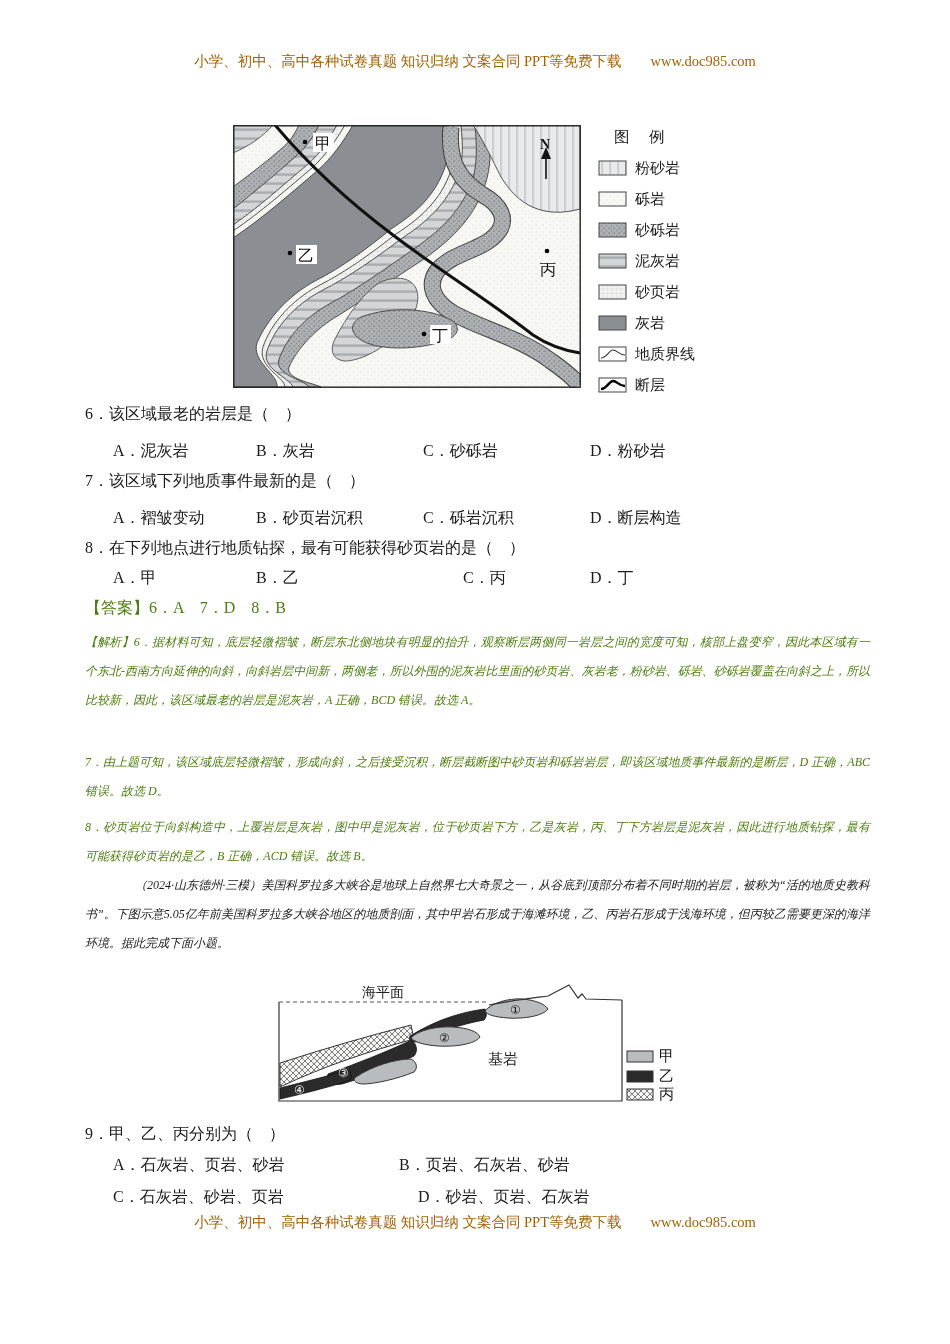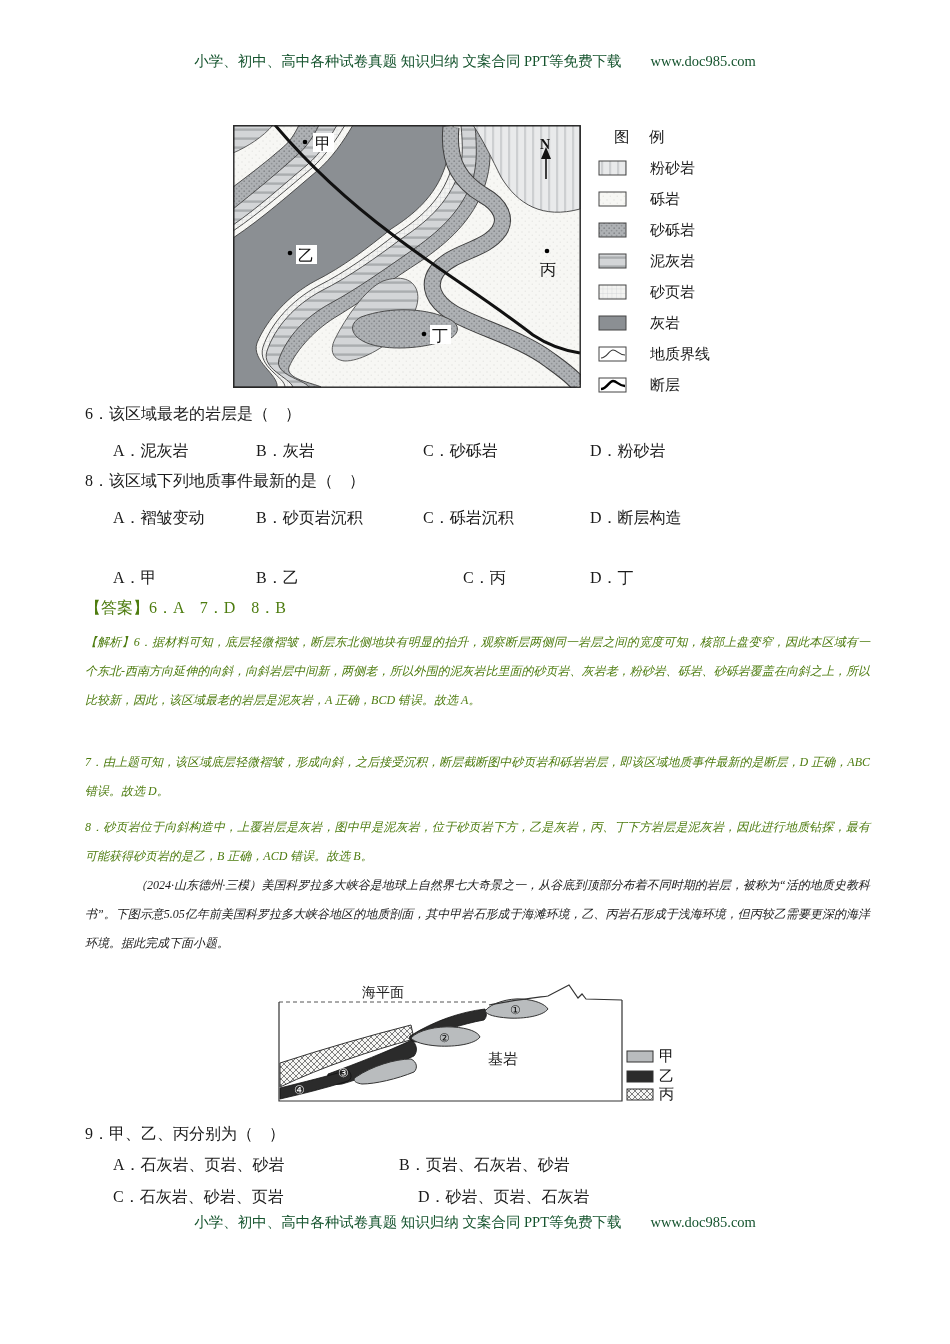--- a/index.html
+++ b/index.html
@@ -2,29 +2,29 @@
 <html><head>
 <meta charset="utf-8">
 <style>
   html,body{margin:0;padding:0;background:#888;}
   .page{
     position:relative;width:950px;height:1344px;background:#ffffff;
     font-family:"Liberation Serif","DejaVu Serif",serif;color:#1a1a1a;
     margin:0 auto;overflow:hidden;
   }
   .abs{position:absolute;}
-  .center-line{width:100%;text-align:center;font-size:14.5px;color:#14532d;}
+  .center-line{width:100%;text-align:center;font-size:14.5px;color:#a16207;}
   .stem{font-size:16px;white-space:nowrap;}
   .opt{font-size:16px;white-space:nowrap;}
   .red{color:#4d7c0f;}
   .para{width:785px;font-size:12px;line-height:29px;text-align:justify;font-style:italic;}
   .indent{text-indent:50px;}
   .lg{width:120px;font-size:15px;}
   .lg-title{height:26px;font-size:15.5px;letter-spacing:2px;padding-left:16px;}
-  .lg-row{height:31px;display:flex;align-items:center;gap:22px;}
+  .lg-row{height:31px;display:flex;align-items:center;gap:7px;}
   .lg-row svg{flex:0 0 auto;}
   svg text{font-family:"Liberation Serif","DejaVu Serif",serif;}
 </style>
 </head>
 <body>
 
 <div class="page">
 
   <div class="abs center-line" style="top:52px;">
     <span>小学、初中、高中各种试卷真题 知识归纳 文案合同 PPT等免费下载　　www.doc985.com</span>
@@ -155,26 +155,27 @@
       </div>
     </div>
   </div>
 
   <div class="abs stem" style="left:85px;top:404px;">6．该区域最老的岩层是（　）</div>
   <div class="abs opt" style="left:113px;top:441px;">A．泥灰岩</div>
   <div class="abs opt" style="left:256px;top:441px;text-align:right;">B．灰岩</div>
   <div class="abs opt" style="left:423px;top:441px;">C．砂砾岩</div>
   <div class="abs opt" style="left:590px;top:441px;">D．粉砂岩</div>
 
-  <div class="abs stem" style="left:85px;top:471px;">8．该区域下列地质事件最新的是（　）</div>
+  <div class="abs stem" style="left:85px;top:471px;">7．该区域下列地质事件最新的是（　）</div>
   <div class="abs opt" style="left:113px;top:508px;">A．褶皱变动</div>
   <div class="abs opt" style="left:256px;top:508px;">B．砂页岩沉积</div>
   <div class="abs opt" style="left:423px;top:508px;">C．砾岩沉积</div>
   <div class="abs opt" style="left:590px;top:508px;">D．断层构造</div>
 
+  <div class="abs stem" style="left:85px;top:538px;">8．在下列地点进行地质钻探，最有可能获得砂页岩的是（　）</div>
   <div class="abs opt" style="left:113px;top:568px;">A．甲</div>
   <div class="abs opt" style="left:256px;top:568px;">B．乙</div>
   <div class="abs opt" style="left:423px;top:568px;margin-left:40px;">C．丙</div>
   <div class="abs opt" style="left:590px;top:568px;">D．丁</div>
 
   <div class="abs stem red" style="left:85px;top:598px;">【答案】6．A　7．D　8．B</div>
 
   <div class="abs para red" style="left:85px;top:628px;">【解析】6．据材料可知，底层轻微褶皱，断层东北侧地块有明显的抬升，观察断层两侧同一岩层之间的宽度可知，核部上盘变窄，因此本区域有一个东北-西南方向延伸的向斜，向斜岩层中间新，两侧老，所以外围的泥灰岩比里面的砂页岩、灰岩老，粉砂岩、砾岩、砂砾岩覆盖在向斜之上，所以比较新，因此，该区域最老的岩层是泥灰岩，A 正确，BCD 错误。故选 A。</div>
   <div class="abs para red" style="left:85px;top:748px;">7．由上题可知，该区域底层轻微褶皱，形成向斜，之后接受沉积，断层截断图中砂页岩和砾岩岩层，即该区域地质事件最新的是断层，D 正确，ABC 错误。故选 D。</div>
   <div class="abs para red" style="left:85px;top:813px;">8．砂页岩位于向斜构造中，上覆岩层是灰岩，图中甲是泥灰岩，位于砂页岩下方，乙是灰岩，丙、丁下方岩层是泥灰岩，因此进行地质钻探，最有可能获得砂页岩的是乙，B 正确，ACD 错误。故选 B。</div>

